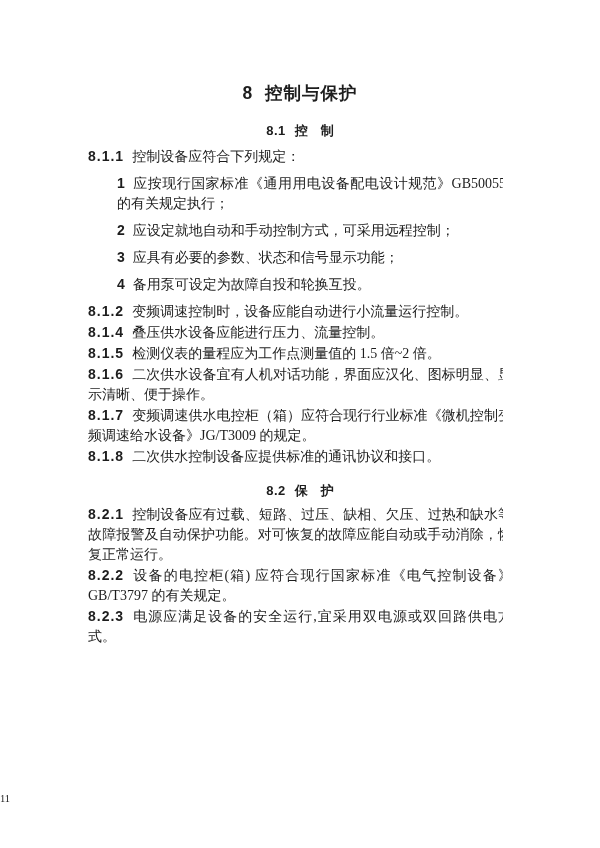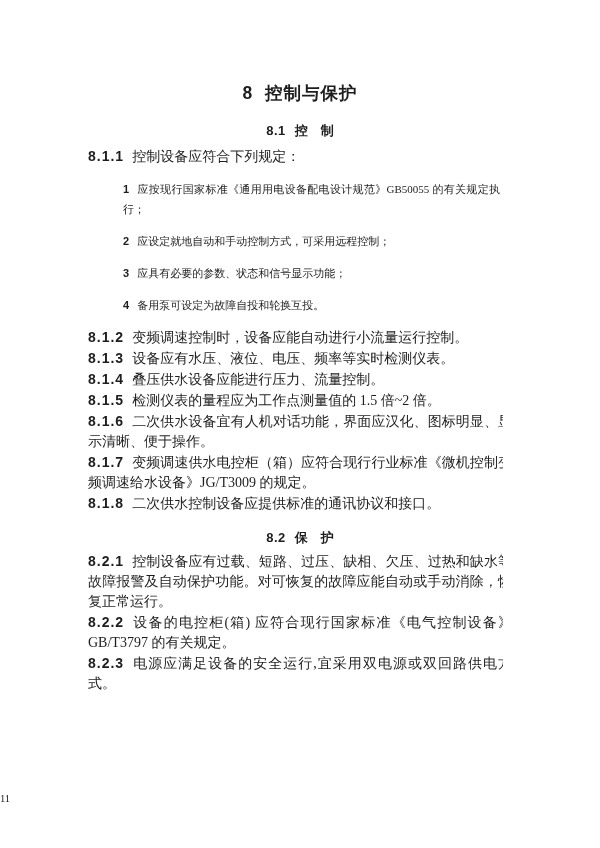--- a/index.html
+++ b/index.html
@@ -46,23 +46,23 @@
   }
   .clause.first { margin-top: 6px; }
   .clause.first2 { margin-top: 4px; }
   .clause .num {
     font-family: "Liberation Sans", "DejaVu Sans", sans-serif;
     font-weight: bold;
     letter-spacing: 1px;
     margin-right: 8px;
   }
   .subitem {
-    margin: 12px;
+    margin: 6px;
     padding-left: 23px;
-    font-size: 11px;
+    font-size: 14px;
     line-height: 20px;
     text-align: justify;
   }
   .subitem .num {
     font-family: "Liberation Sans", "DejaVu Sans", sans-serif;
     font-weight: bold;
     margin-right: 8px;
   }
   .page-number {
     position: absolute;
@@ -89,21 +89,20 @@
     <p class="subitem"><span class="num">1</span><span>应按现行国家标准《通用用电设备配电设计规范》GB50055 的有关规定执行；</span></p>
 
     <p class="subitem"><span class="num">2</span><span>应设定就地自动和手动控制方式，可采用远程控制；</span></p>
 
     <p class="subitem"><span class="num">3</span><span>应具有必要的参数、状态和信号显示功能；</span></p>
 
     <p class="subitem"><span class="num">4</span><span>备用泵可设定为故障自投和轮换互投。</span></p>
 
     <p class="clause"><span class="num">8.1.2</span><span>变频调速控制时，设备应能自动进行小流量运行控制。</span></p>
 
-    <p class="clause"><span class="num">8.1.3</span><span>设备应有水压、液位、电压、频率等实时检测仪表。</span></p>
 
     <p class="clause"><span class="num">8.1.4</span><span>叠压供水设备应能进行压力、流量控制。</span></p>
 
     <p class="clause"><span class="num">8.1.5</span><span>检测仪表的量程应为工作点测量值的 1.5 倍~2 倍。</span></p>
 
     <p class="clause"><span class="num">8.1.6</span><span>二次供水设备宜有人机对话功能，界面应汉化、图标明显、显示清晰、便于操作。</span></p>
 
     <p class="clause"><span class="num">8.1.7</span><span>变频调速供水电控柜（箱）应符合现行行业标准《微机控制变频调速给水设备》JG/T3009 的规定。</span></p>
 
     <p class="clause"><span class="num">8.1.8</span><span>二次供水控制设备应提供标准的通讯协议和接口。</span></p>

